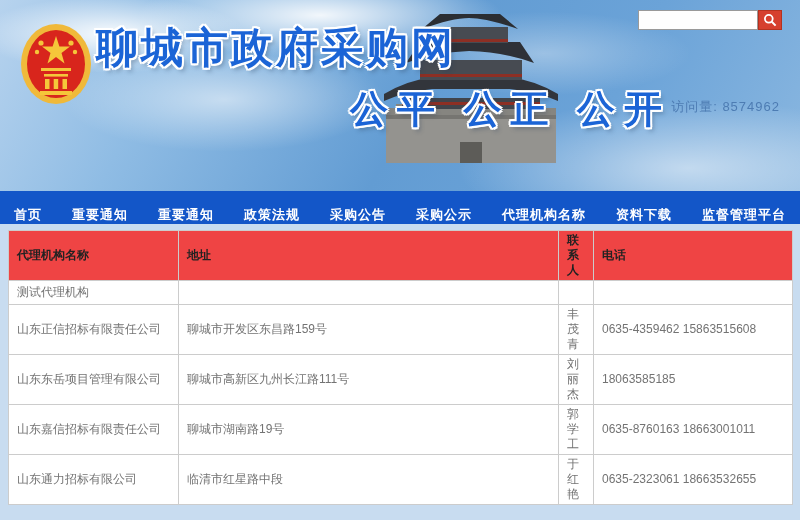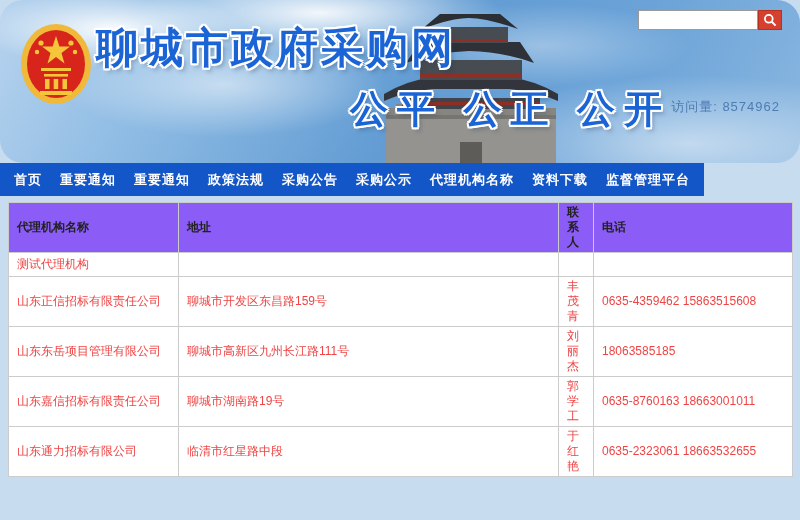--- a/index.html
+++ b/index.html
@@ -1,58 +1,57 @@
 <!DOCTYPE html>
 <html><head>
 <meta charset="utf-8">
 <style>
   * { margin:0; padding:0; box-sizing:border-box; }
   html,body { width:800px; height:520px; overflow:hidden; }
   body { font-family:"Liberation Sans","DejaVu Sans",sans-serif; background:#c8dcf0; }
 
   
   .header {
-    position:relative; width:800px; height:163px; overflow:hidden;
+    position:relative; width:800px; height:191px; overflow:hidden;
     background:
       radial-gradient(ellipse 190px 55px at 14% 18%, rgba(255,255,255,.95), rgba(255,255,255,0) 70%),
       radial-gradient(ellipse 260px 60px at 40% 8%,  rgba(255,255,255,.9),  rgba(255,255,255,0) 70%),
       radial-gradient(ellipse 230px 75px at 28% 52%, rgba(255,255,255,.55), rgba(255,255,255,0) 70%),
       radial-gradient(ellipse 320px 95px at 86% 88%, rgba(255,255,255,.55), rgba(255,255,255,0) 72%),
       radial-gradient(ellipse 210px 60px at 68% 28%, rgba(255,255,255,.35), rgba(255,255,255,0) 70%),
       linear-gradient(118deg,#b7d3ee 0%,#8fbce4 22%,#629cd3 52%,#6ba3d8 74%,#8ab7e0 100%);
-    border-radius: 23px;
   }
   .emblem { position:absolute; left:18px; top:22px; z-index:2; }
   .tower  { position:absolute; left:372px; top:14px; z-index:1; }
   .outline {
     text-shadow:
       2px 0 0 #fff,-2px 0 0 #fff,0 2px 0 #fff,0 -2px 0 #fff,
       1.6px 1.6px 0 #fff,-1.6px 1.6px 0 #fff,1.6px -1.6px 0 #fff,-1.6px -1.6px 0 #fff,
       3px 4px 4px rgba(40,60,90,.35);
   }
   .site-title { position:absolute; left:96px;  top:20px; z-index:3; font-size:42px; font-weight:bold; color:#1b64d6; letter-spacing:3px; }
   .site-url   { position:absolute; left:112px; top:86px; z-index:3; font-size:23px; font-weight:bold; color:#e23a31; letter-spacing:1px; }
   .slogan     { position:absolute; left:350px; top:84px; z-index:3; font-size:38px; font-weight:bold; color:#1b64d6; letter-spacing:9px;text-align:right; }
   .searchbar  { position:absolute; right:18px; top:10px; z-index:4; display:flex; align-items:stretch; }
   .search-input { width:120px; height:20px; border:1px solid #9a9a9a; background:#fff; outline:none; font-size:12px; padding:0 4px; }
   .search-btn { width:24px; height:20px; background:#d6402e; border:1px solid #b5321f; display:flex; align-items:center; justify-content:center; cursor:pointer; }
   .visits { position:absolute; right:20px; top:98px; z-index:4; font-size:13px; color:#4d7cb3; letter-spacing:1px; }
 
   
-  .nav { width:704px; height:33px; background:#1356c8; display:flex; align-items:center; justify-content:space-between; padding:6px 14px; }
+  .nav { width:800px; height:33px; background:#1356c8; display:flex; align-items:flex-end; justify-content:space-between; padding:0 14px; }
   .nav-item { color:#fff; font-size:13px; font-weight:bold; text-decoration:none; letter-spacing:1px; white-space:nowrap; cursor:pointer; }
 
   
   .content { margin:6px 8px 0 8px; }
   table.agency-table { width:784px; border-collapse:collapse; background:#fff; table-layout:fixed; }
   .agency-table th, .agency-table td {
     border:1px solid #cccccc; text-align:left; vertical-align:middle;
-    font-size:12px; color:#ef4444; padding:2px 3px 2px 8px; word-break:break-all; line-height:1.25;
+    font-size:12px; color:#737373; padding:2px 3px 2px 8px; word-break:break-all; line-height:1.25;
   }
-  .agency-table thead th { background:#8b5cf6; color:#222; font-weight:bold; height:30px;font-family:Liberation Serif, serif; }
+  .agency-table thead th { background:#ef4444; color:#222; font-weight:bold; height:30px;font-family:Liberation Serif, serif; }
   tr.row-first td { height:24px; }
   tr.row-std  td { height:35px; }
 </style>
 </head>
 <body>
 
 <div class="page">
 
   <div class="header">
 

